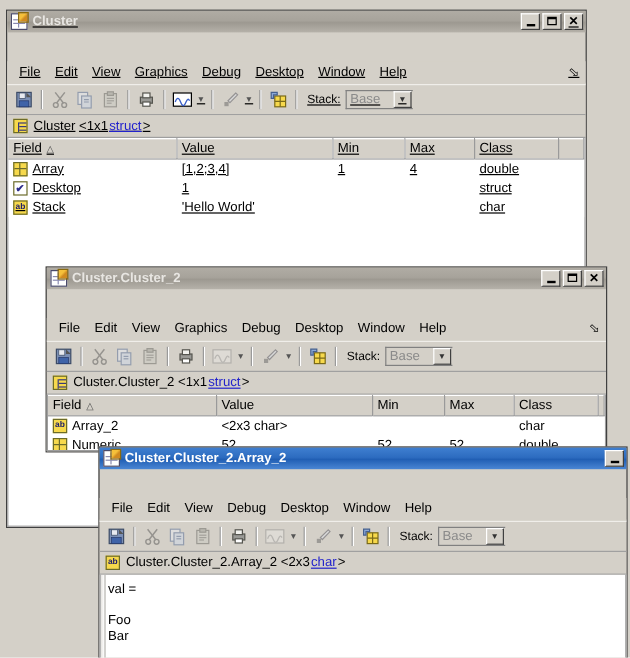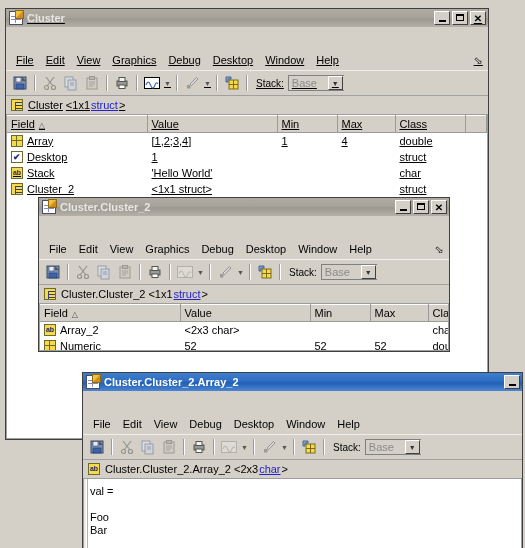--- a/index.html
+++ b/index.html
@@ -453,44 +453,26 @@
               <span class="ficon charab">ab</span>
               <span>Stack</span>
             </span>
           </td>
           <td>'Hello World'</td>
           <td></td>
           <td></td>
           <td>char</td>
           <td></td>
         </tr>
-        <tr>
-          <td>
-            <span class="fieldcell">
-              <span class="ficon structi">
-                <span class="spine"></span>
-                  <span class="bar" style="top:2px;"></span>
-                <span class="bar" style="top:5px;"></span>
-                  <span class="bar" style="top:8px;"></span>
-              </span>
-              <span>Cluster_2</span>
-            </span>
-          </td>
-          <td>&lt;1x1 struct&gt;</td>
-          <td></td>
-          <td></td>
-          <td>struct</td>
-          <td></td>
-        </tr>
       </tbody>
     </table>
   </div>
 </div>
 
-<div class="win" style="left:38px;top:197px;width:412px;height:155px;">
+<div class="win" style="left:38px;top:222px;width:468px;height:155px;">
 
   <div class="titlebar inactive">
     <span class="appicon">
       <span class="gridline" style="left:1px;right:1px;top:4px;height:1px;"></span>
       <span class="gridline" style="left:1px;right:1px;top:7px;height:1px;"></span>
       <span class="gridline" style="top:1px;bottom:1px;left:5px;width:1px;"></span>
       <span class="pencil"></span>
     </span>
     <span class="title-text">Cluster.Cluster_2</span>
     <span class="tb-spacer"></span>

